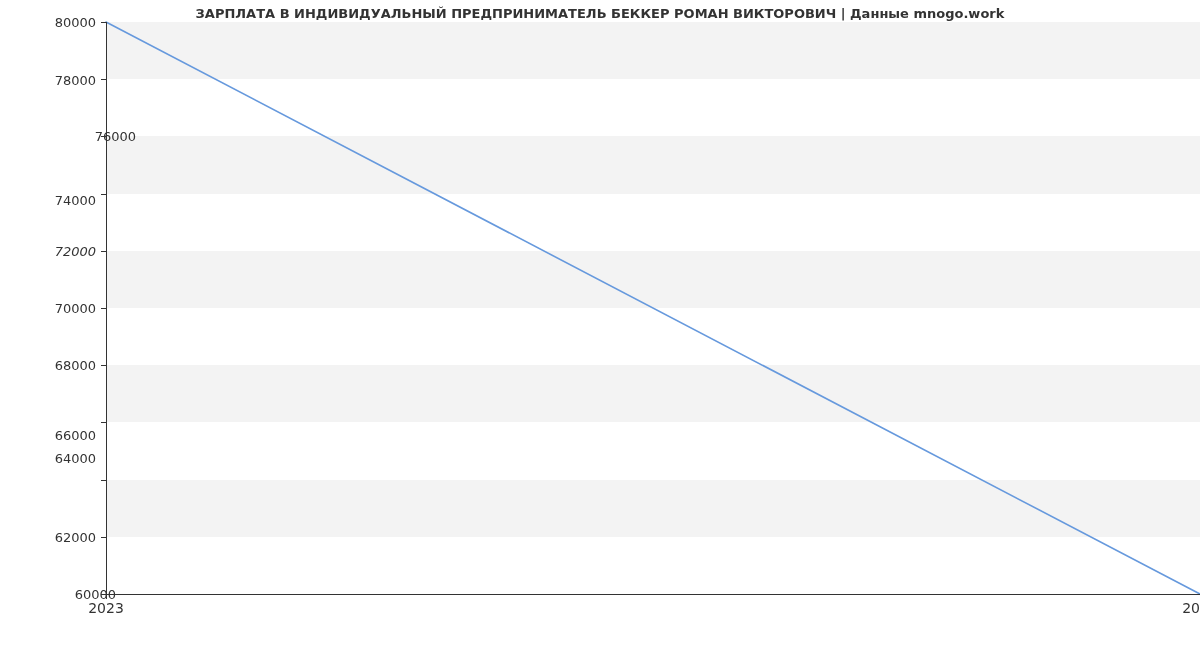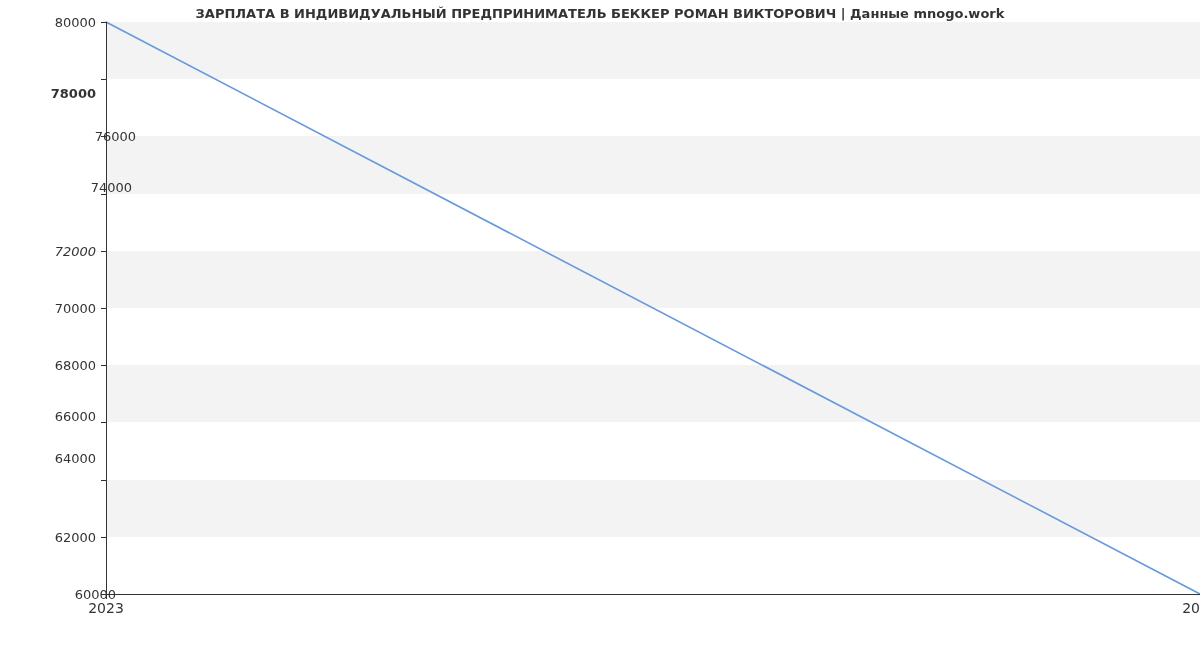--- a/index.html
+++ b/index.html
@@ -109,31 +109,31 @@
 
 <div class="yaxis-line"></div>
 <div class="xaxis-line"></div>
 
 <div class="ytick-label" style="top: 594px; padding-left: 20px;">60000</div>
 <div class="ytick-mark" style="top: 594px;"></div>
 <div class="ytick-label" style="top: 536.8px;">62000</div>
 <div class="ytick-mark" style="top: 536.8px;"></div>
 <div class="ytick-label" style="top: 458px;">64000</div>
 <div class="ytick-mark" style="top: 479.6px;"></div>
-<div class="ytick-label" style="top: 416px;">66000</div>
+<div class="ytick-label" style="top: 435px;">66000</div>
 <div class="ytick-mark" style="top: 422.4px;"></div>
 <div class="ytick-label" style="top: 365.2px;">68000</div>
 <div class="ytick-mark" style="top: 365.2px;"></div>
 <div class="ytick-label" style="top: 308px;">70000</div>
 <div class="ytick-mark" style="top: 308px;"></div>
 <div class="ytick-label" style="top: 250.8px; font-style: italic;">72000</div>
 <div class="ytick-mark" style="top: 250.8px;"></div>
-<div class="ytick-label" style="top: 187px; padding-left: 36px;">74000</div>
+<div class="ytick-label" style="top: 200px;">74000</div>
 <div class="ytick-mark" style="top: 193.6px;"></div>
 <div class="ytick-label" style="top: 136.4px; padding-left: 40px;">76000</div>
 <div class="ytick-mark" style="top: 136.4px;"></div>
-<div class="ytick-label" style="top: 93px; font-weight: bold;">78000</div>
+<div class="ytick-label" style="top: 80px;">78000</div>
 <div class="ytick-mark" style="top: 79.2px;"></div>
 <div class="ytick-label" style="top: 22px;">80000</div>
 <div class="ytick-mark" style="top: 22px;"></div>
 <div class="xtick-label" style="left: 106px;">2023</div>
 <div class="xtick-mark" style="left: 106px;"></div>
 <div class="xtick-label" style="left: 1200px;">2024</div>
 
 </body></html>

